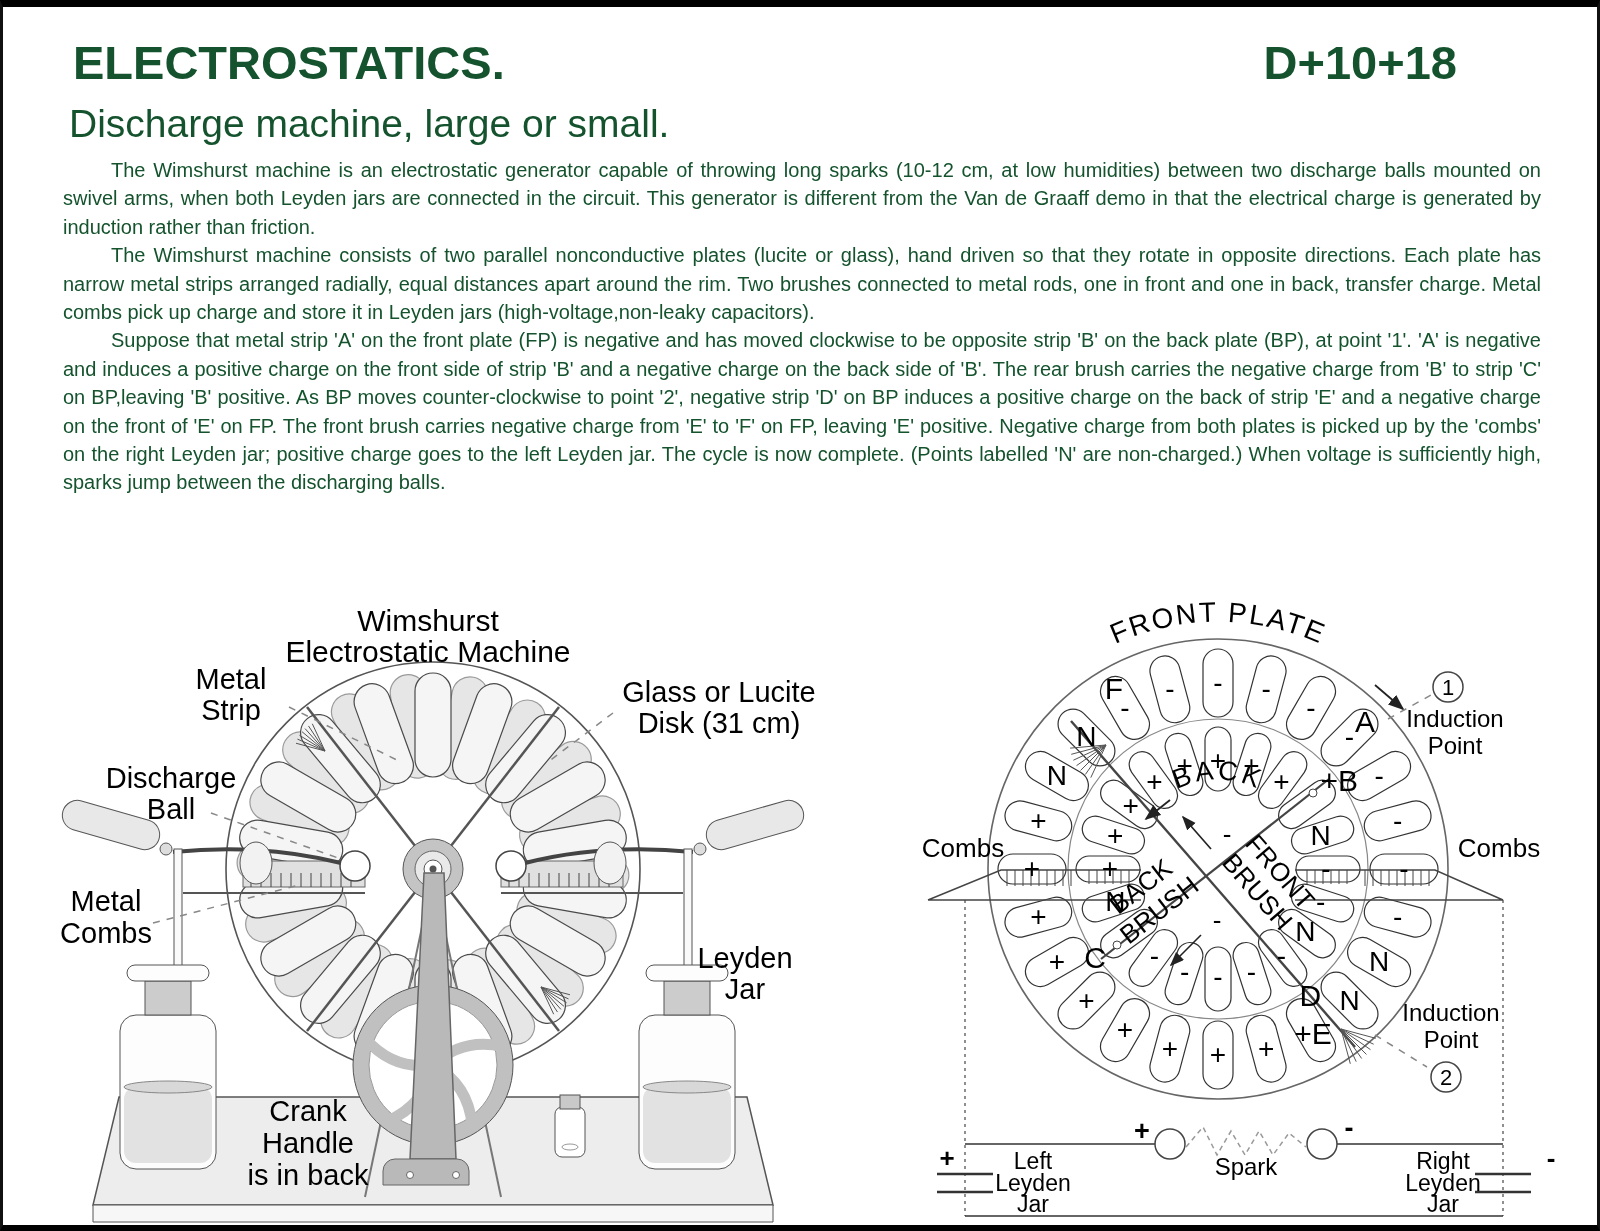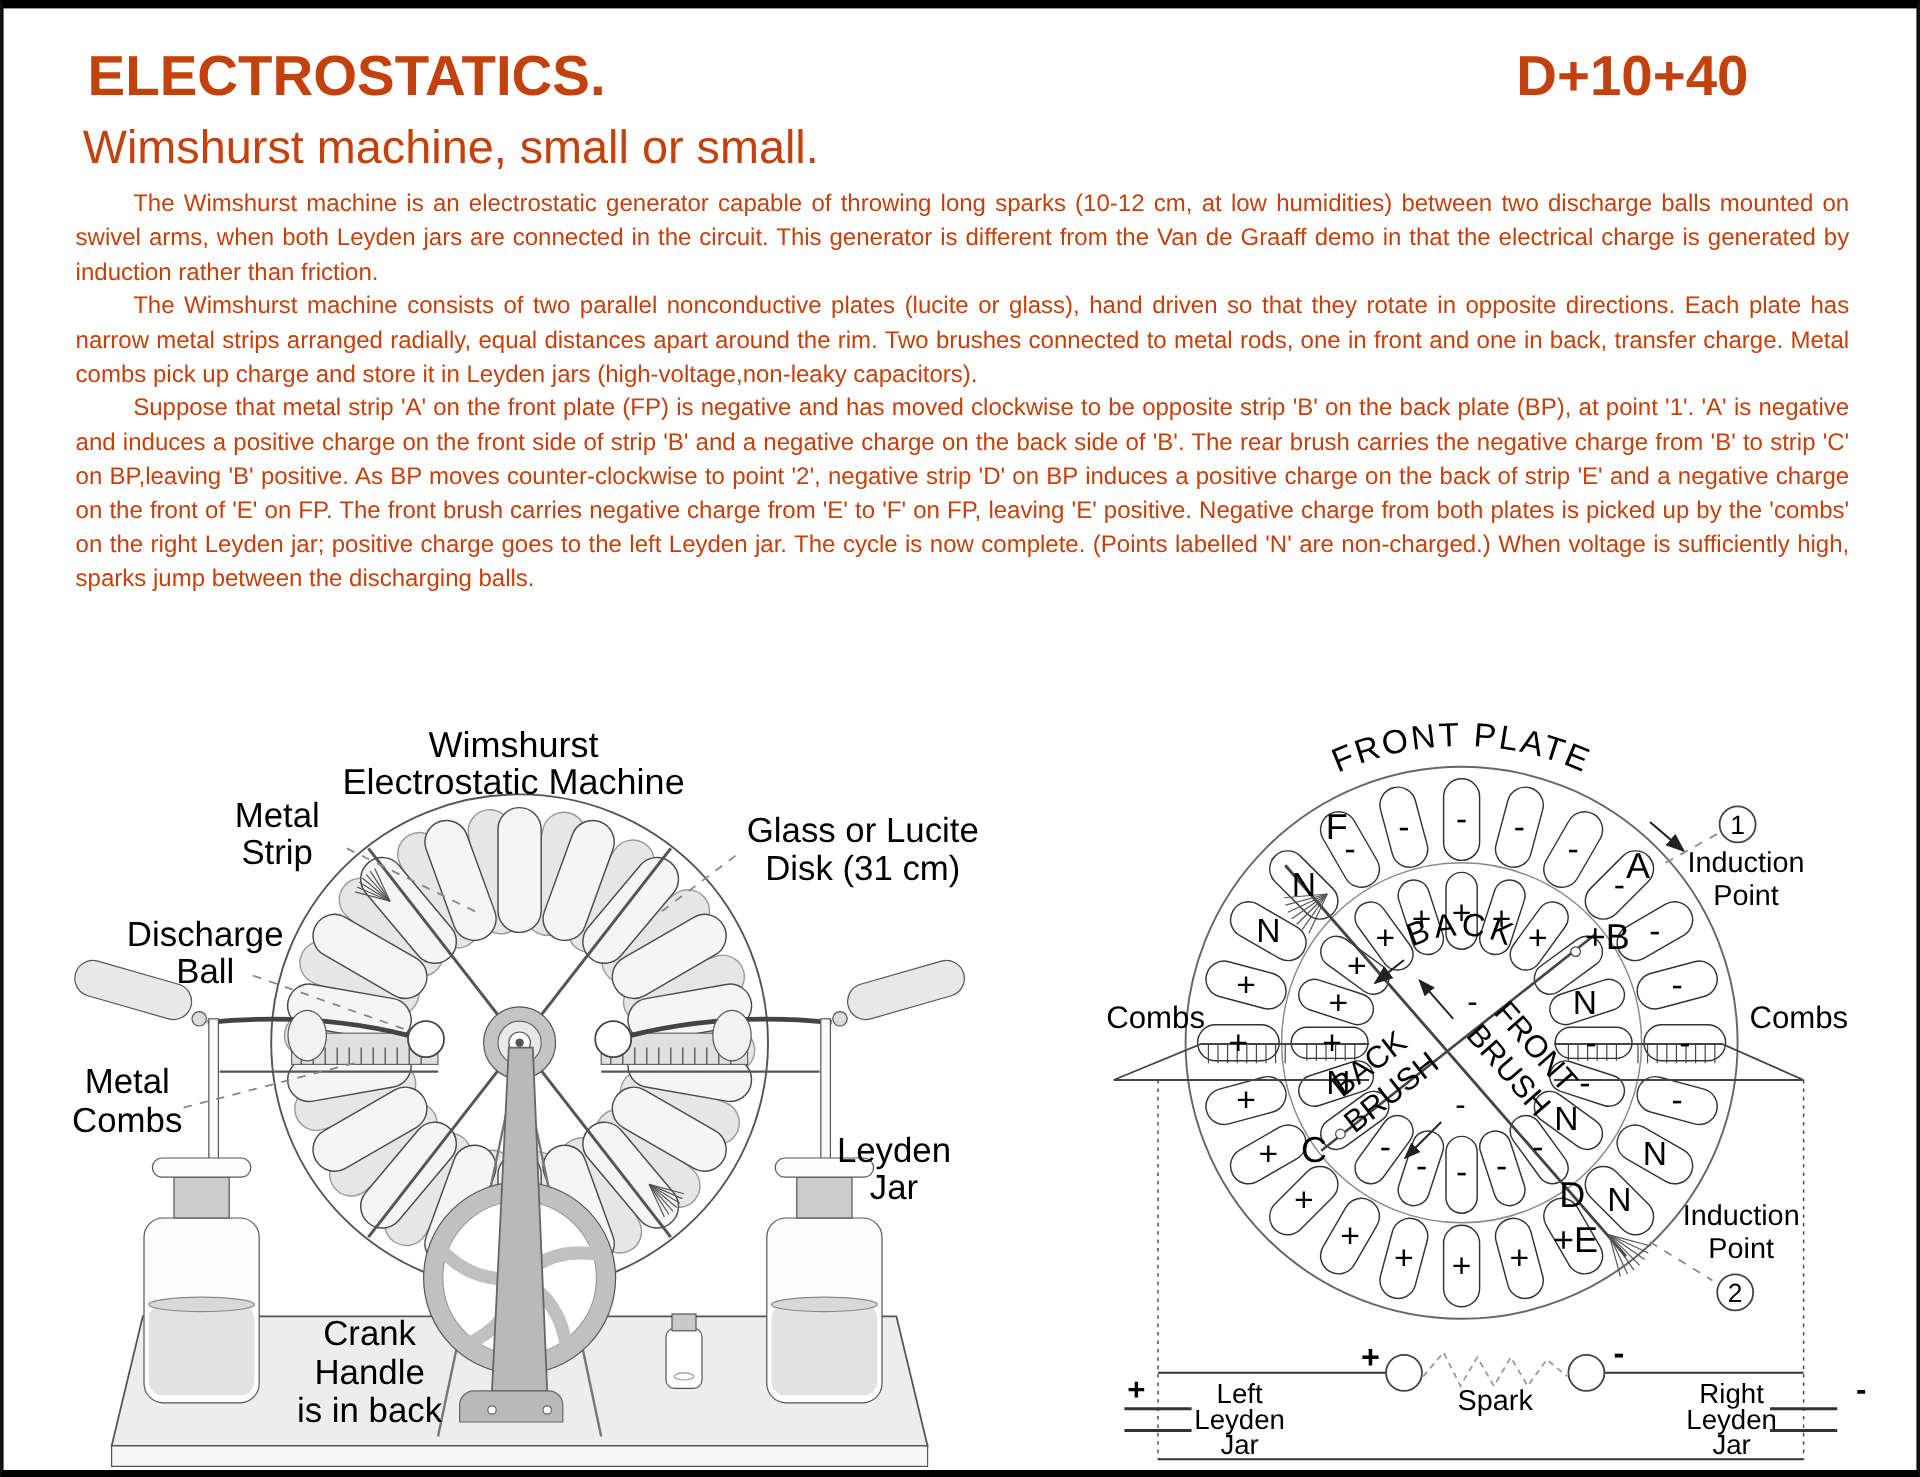--- a/index.html
+++ b/index.html
@@ -1,38 +1,38 @@
 <!DOCTYPE html>
 <html><head>
 <meta charset="utf-8">
 <style>
   html,body{margin:0;padding:0;background:#888;}
   .page{position:relative;width:1600px;height:1231px;background:#fff;box-sizing:border-box;
         border-top:7px solid #000;border-bottom:6px solid #000;border-left:3px solid #111;border-right:3px solid #111;
-        font-family:"Liberation Sans",sans-serif;color:#c2410c;overflow:hidden;}
+        font-family:"Liberation Sans",sans-serif;color:#14532d;overflow:hidden;}
   .hdr{display:flex;justify-content:space-between;align-items:flex-start;padding:28px 140px 0 70px;}
   .hdr .t1{font-size:47px;font-weight:bold;}
   .hdr .t2{font-size:47px;font-weight:bold;}
   .sub{margin:12px 0 0 66px;font-size:39px;}
   .bodytext{margin:10px 56px 0 60px;font-size:20px;line-height:28.4px;text-align:justify;}
   .bodytext p{margin:0;text-indent:48px;}
   svg.figs{position:absolute;left:0;top:590px;}
   svg text{font-family:"Liberation Sans",sans-serif;fill:#000;}
   .lbl{text-anchor:middle;}
 </style>
 </head>
 <body>
 
 <div class="page">
 
   <div class="hdr">
     <div class="t1">ELECTROSTATICS.</div>
-    <div class="t2">D+10+40</div>
+    <div class="t2">D+10+18</div>
   </div>
-  <div class="sub">Wimshurst machine, small or small.</div>
+  <div class="sub">Discharge machine, large or small.</div>
 
   <div class="bodytext">
     <p>The Wimshurst machine is an electrostatic generator capable of throwing long sparks (10-12 cm, at low humidities) between two discharge balls mounted on swivel arms, when both Leyden jars are connected in the circuit. This generator is different from the Van de Graaff demo in that the electrical charge is generated by induction rather than friction.</p>
     <p>The Wimshurst machine consists of two parallel nonconductive plates (lucite or glass), hand driven so that they rotate in opposite directions. Each plate has narrow metal strips arranged radially, equal distances apart around the rim. Two brushes connected to metal rods, one in front and one in back, transfer charge. Metal combs pick up charge and store it in Leyden jars (high-voltage,non-leaky capacitors).</p>
     <p>Suppose that metal strip 'A' on the front plate (FP) is negative and has moved clockwise to be opposite strip 'B' on the back plate (BP), at point '1'. 'A' is negative and induces a positive charge on the front side of strip 'B' and a negative charge on the back side of 'B'. The rear brush carries the negative charge from 'B' to strip 'C' on BP,leaving 'B' positive. As BP moves counter-clockwise to point '2', negative strip 'D' on BP induces a positive charge on the back of strip 'E' and a negative charge on the front of 'E' on FP.  The front brush carries negative charge from 'E' to 'F' on FP, leaving 'E' positive. Negative charge from both plates is picked up by the 'combs' on the right Leyden jar; positive charge goes to the left Leyden jar. The cycle is now complete. (Points labelled 'N' are non-charged.) When voltage is sufficiently high, sparks jump between the discharging balls.</p>
   </div>
 
   <svg class="figs" width="1600" height="641" viewBox="0 590 1600 641">
     <defs>
       <marker id="arr" markerWidth="11" markerHeight="9" refX="8" refY="3.5" orient="auto">

